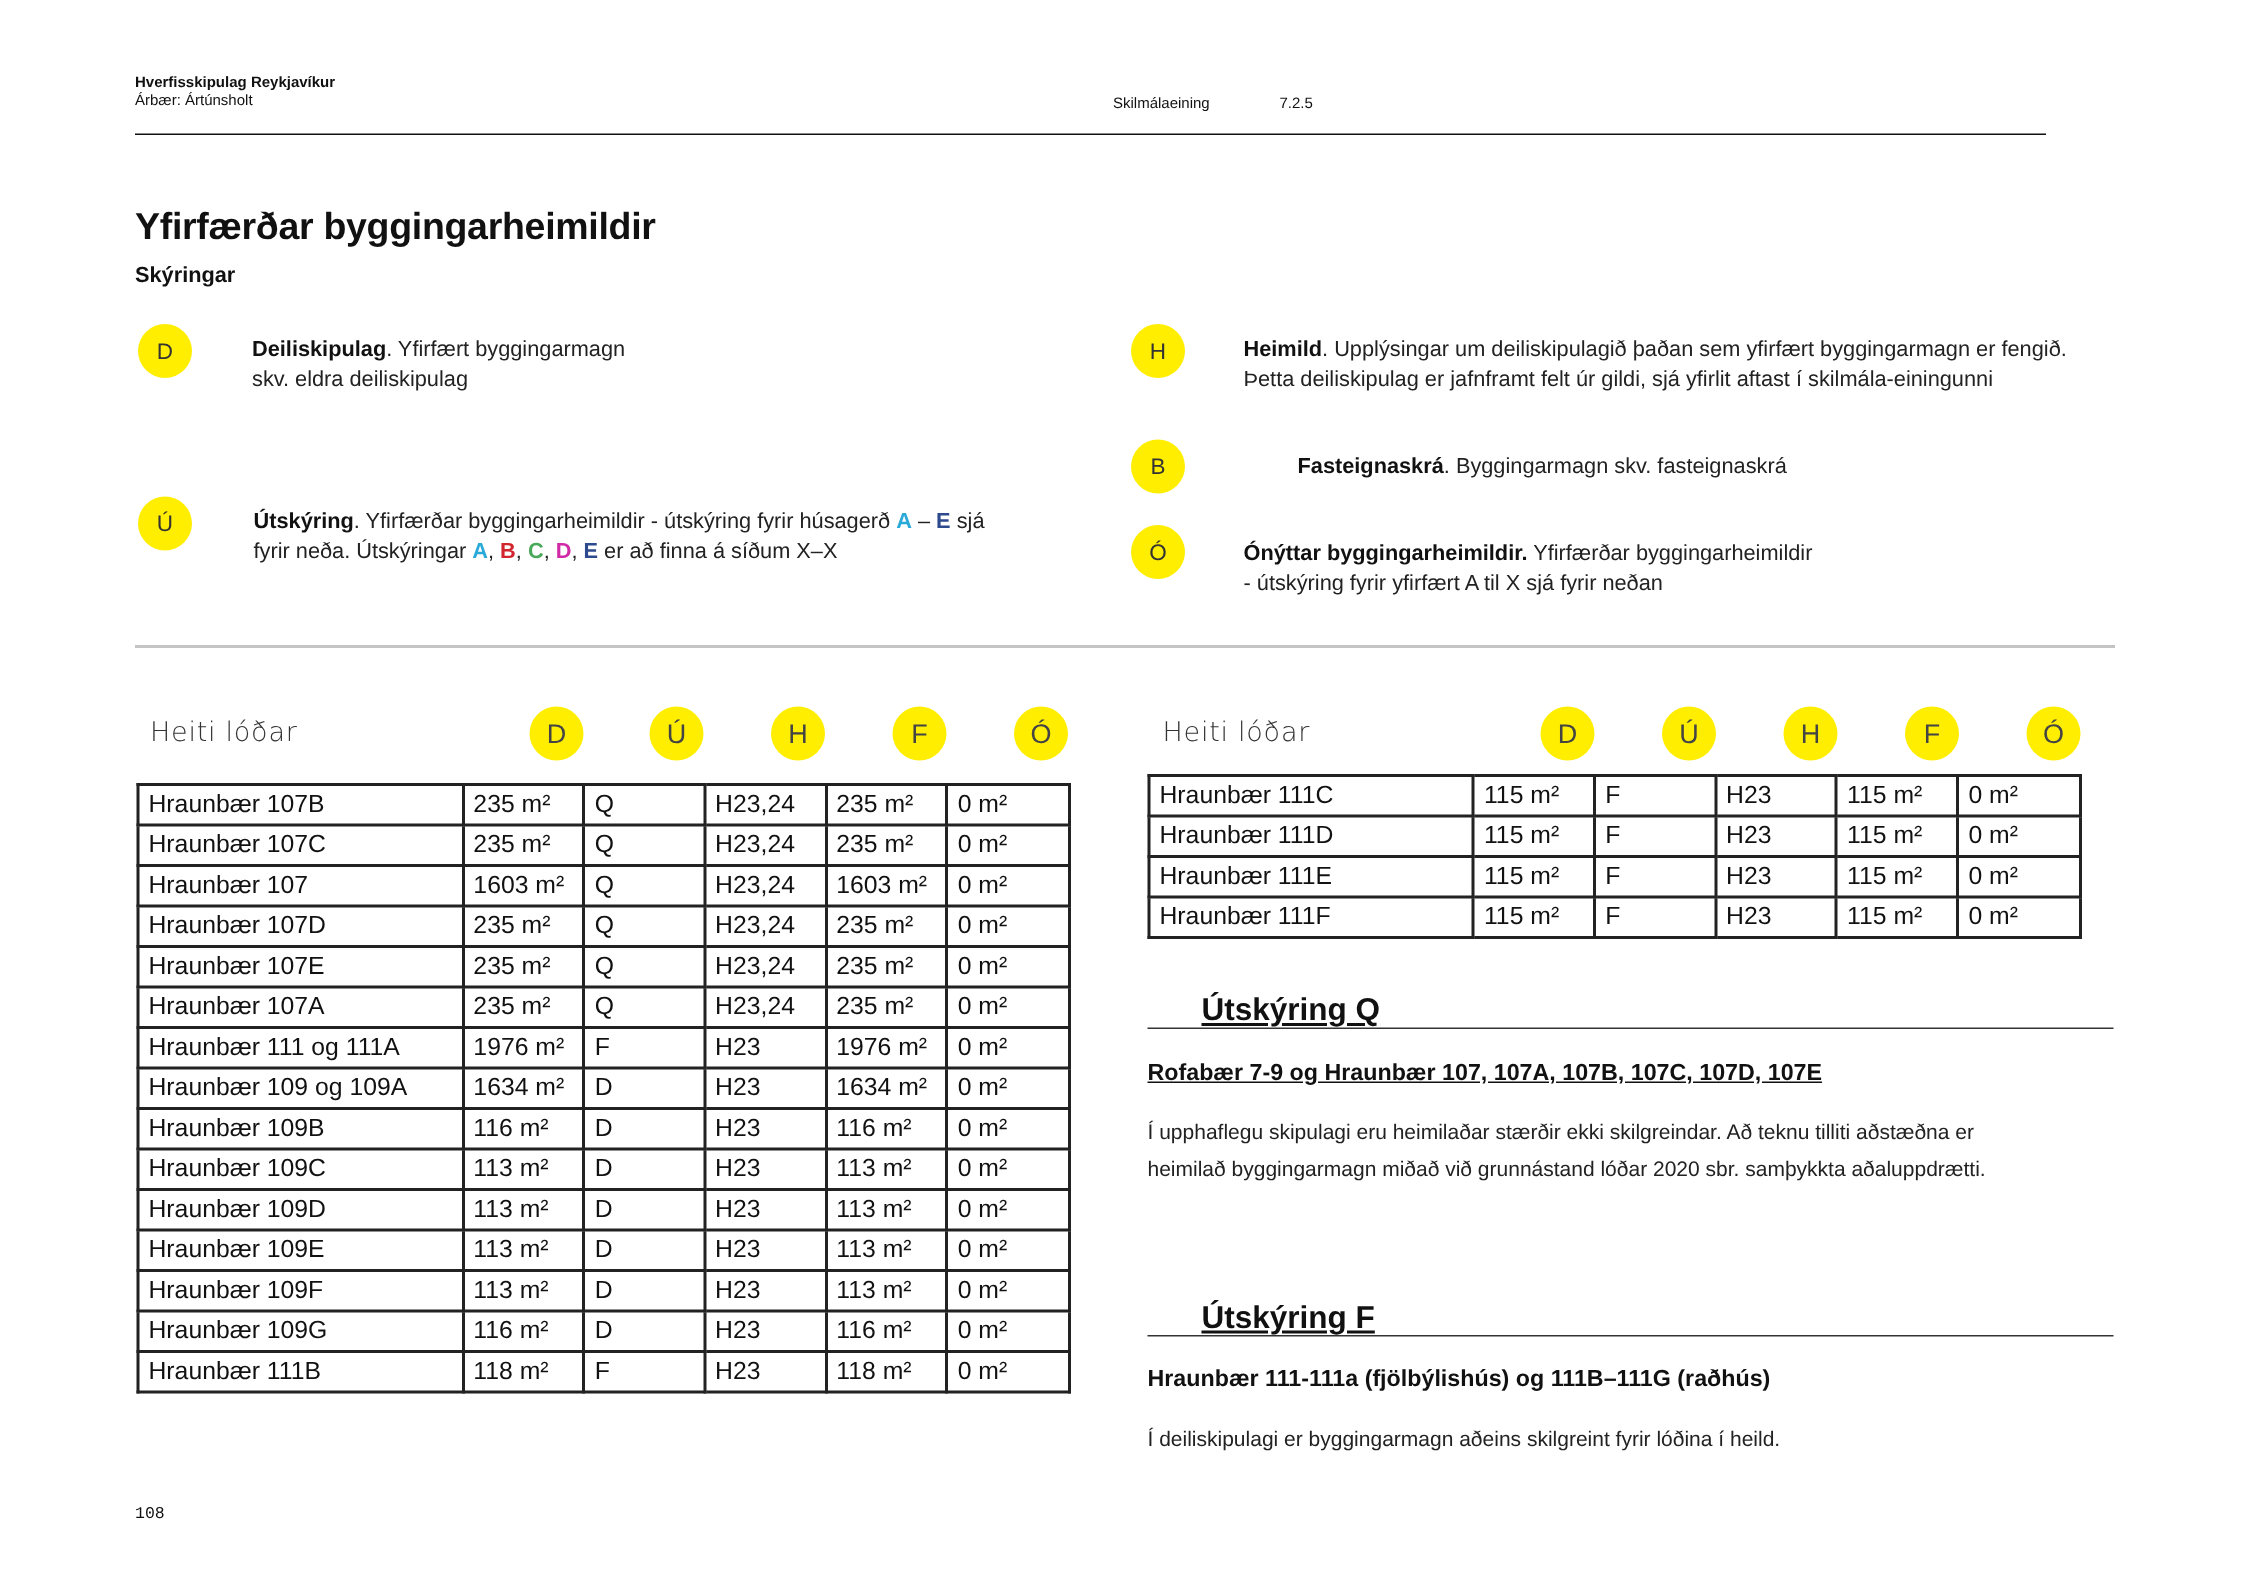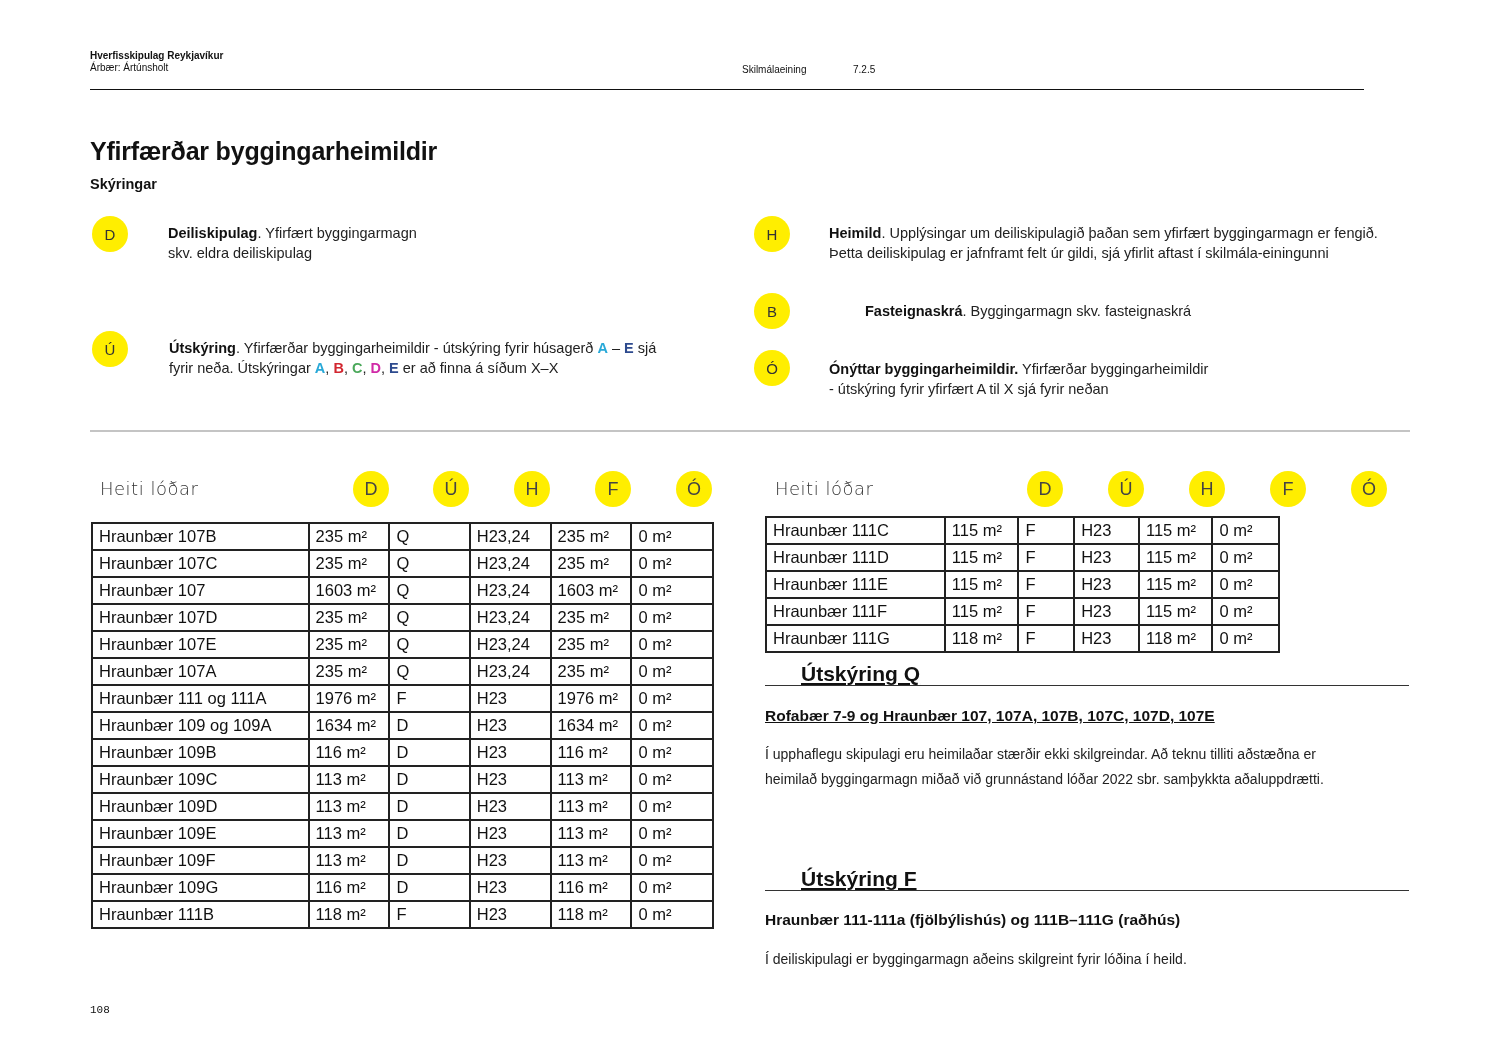--- a/index.html
+++ b/index.html
@@ -213,21 +213,21 @@
     </tbody>
 </table>
 
 <div class="col-head" style="left:775px; top:478px;">Heiti lóðar</div>
 <div class="hcircle" style="left:1027px; top:471px;">D</div>
 <div class="hcircle" style="left:1108px; top:471px;">Ú</div>
 <div class="hcircle" style="left:1189px; top:471px;">H</div>
 <div class="hcircle" style="left:1270px; top:471px;">F</div>
 <div class="hcircle" style="left:1351px; top:471px;">Ó</div>
 
-<table class="lots" id="table-right" style="left:765px; top:516px; width:515px;">
+<table class="lots" id="table-right" style="left:765px; top:516px; width:623px;">
   <colgroup>
       <col style="width:217px">
       <col style="width:81px">
       <col style="width:81px">
       <col style="width:81px">
       <col style="width:81px">
       <col style="width:82px">
     </colgroup>
   <tbody>
       <tr>
@@ -255,34 +255,26 @@
         <td>0 m²</td>
       </tr>
       <tr>
         <td>Hraunbær 111F</td>
         <td>115 m²</td>
         <td>F</td>
         <td>H23</td>
         <td>115 m²</td>
         <td>0 m²</td>
       </tr>
-      <tr>
-        <td>Hraunbær 111G</td>
-        <td>118 m²</td>
-        <td>F</td>
-        <td>H23</td>
-        <td>118 m²</td>
-        <td>0 m²</td>
-      </tr>
     </tbody>
 </table>
 
 <div class="note-head" style="top:662px;">Útskýring Q</div>
 <div class="note-rule" style="top:685px;"></div>
 <div class="note-sub" style="top:707px;text-decoration:underline;">Rofabær 7-9 og Hraunbær 107, 107A, 107B, 107C, 107D, 107E</div>
-<div class="note-body" style="top:742px; width:570px;">Í upphaflegu skipulagi eru heimilaðar stærðir ekki skilgreindar. Að teknu tilliti aðstæðna er heimilað byggingarmagn miðað við grunnástand lóðar 2022 sbr. samþykkta aðaluppdrætti.</div>
+<div class="note-body" style="top:742px; width:570px;">Í upphaflegu skipulagi eru heimilaðar stærðir ekki skilgreindar. Að teknu tilliti aðstæðna er heimilað byggingarmagn miðað við grunnástand lóðar 2020 sbr. samþykkta aðaluppdrætti.</div>
 
 <div class="note-head" style="top:867px;">Útskýring F</div>
 <div class="note-rule" style="top:890px;"></div>
 <div class="note-sub" style="top:911px;">Hraunbær 111-111a (fjölbýlishús) og 111B–111G (raðhús)</div>
 <div class="note-body" style="top:947px;">Í deiliskipulagi er byggingarmagn aðeins skilgreint fyrir lóðina í heild.</div>
 
 <div class="abs page-num">108</div>
 
 </body></html>

